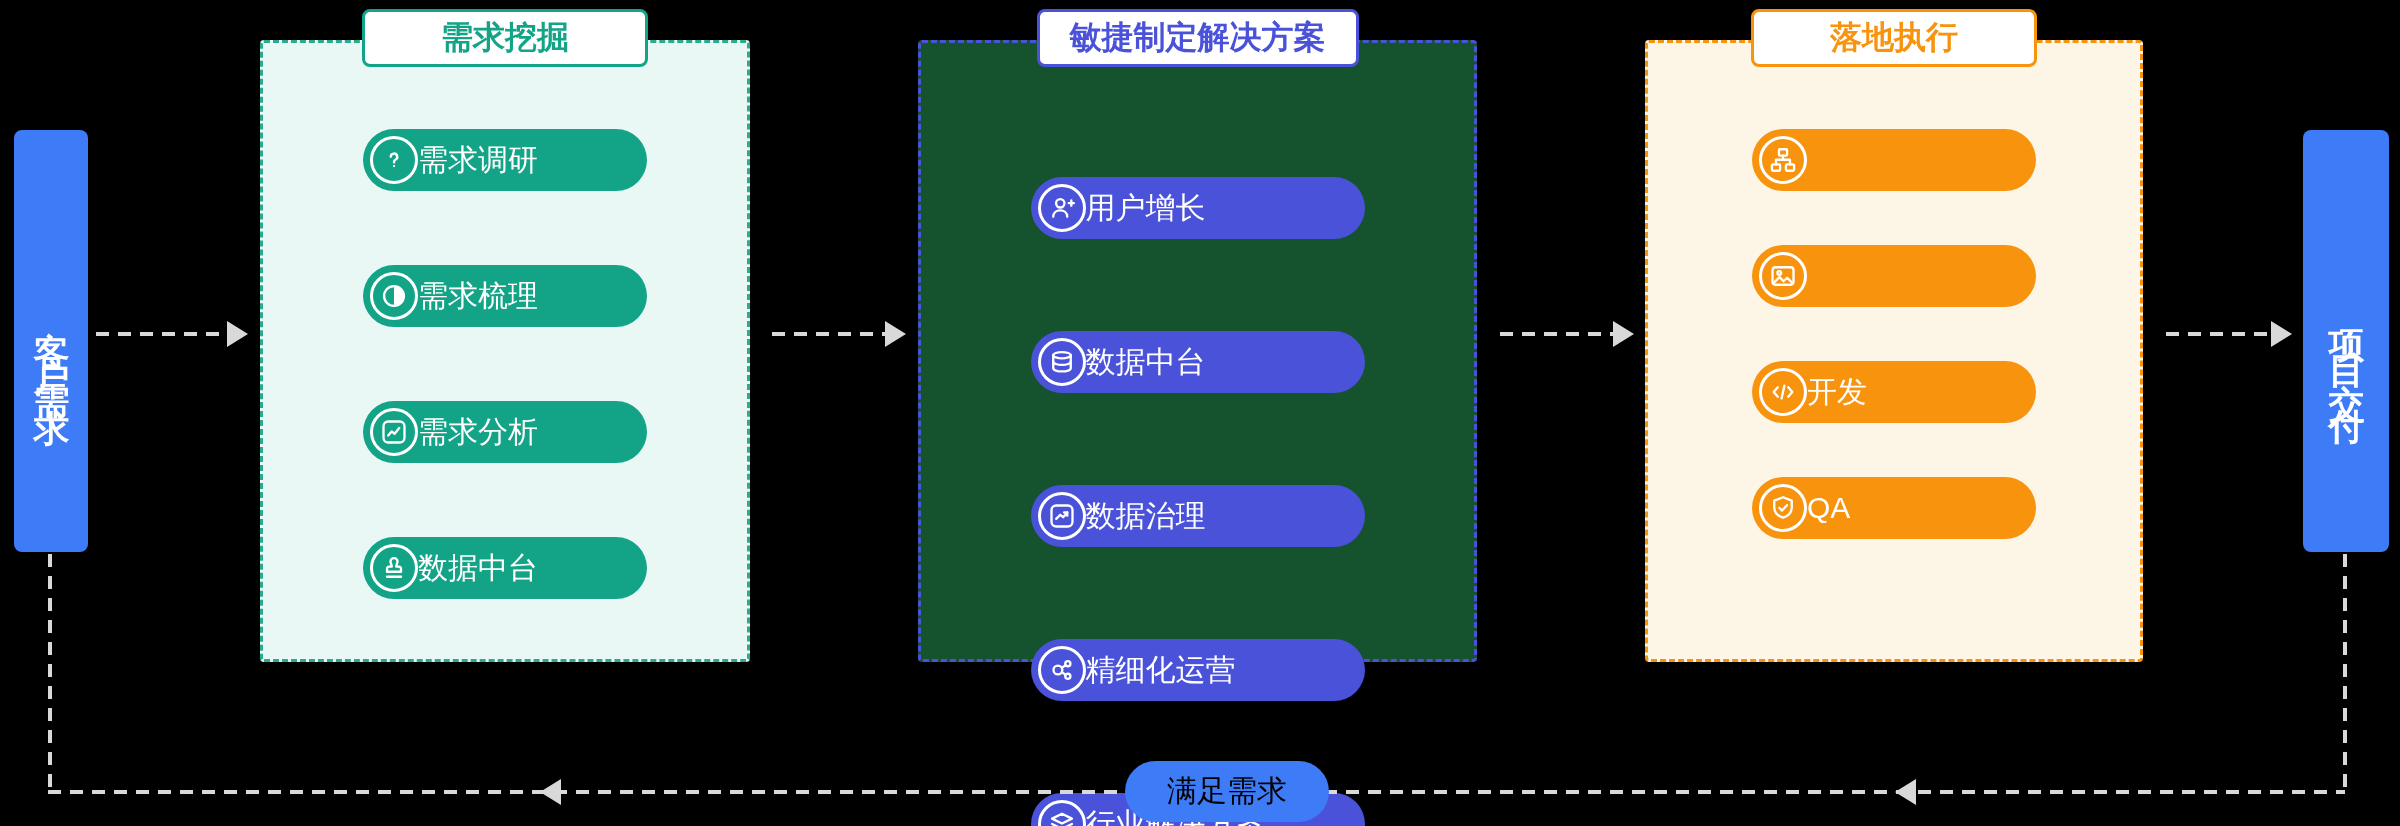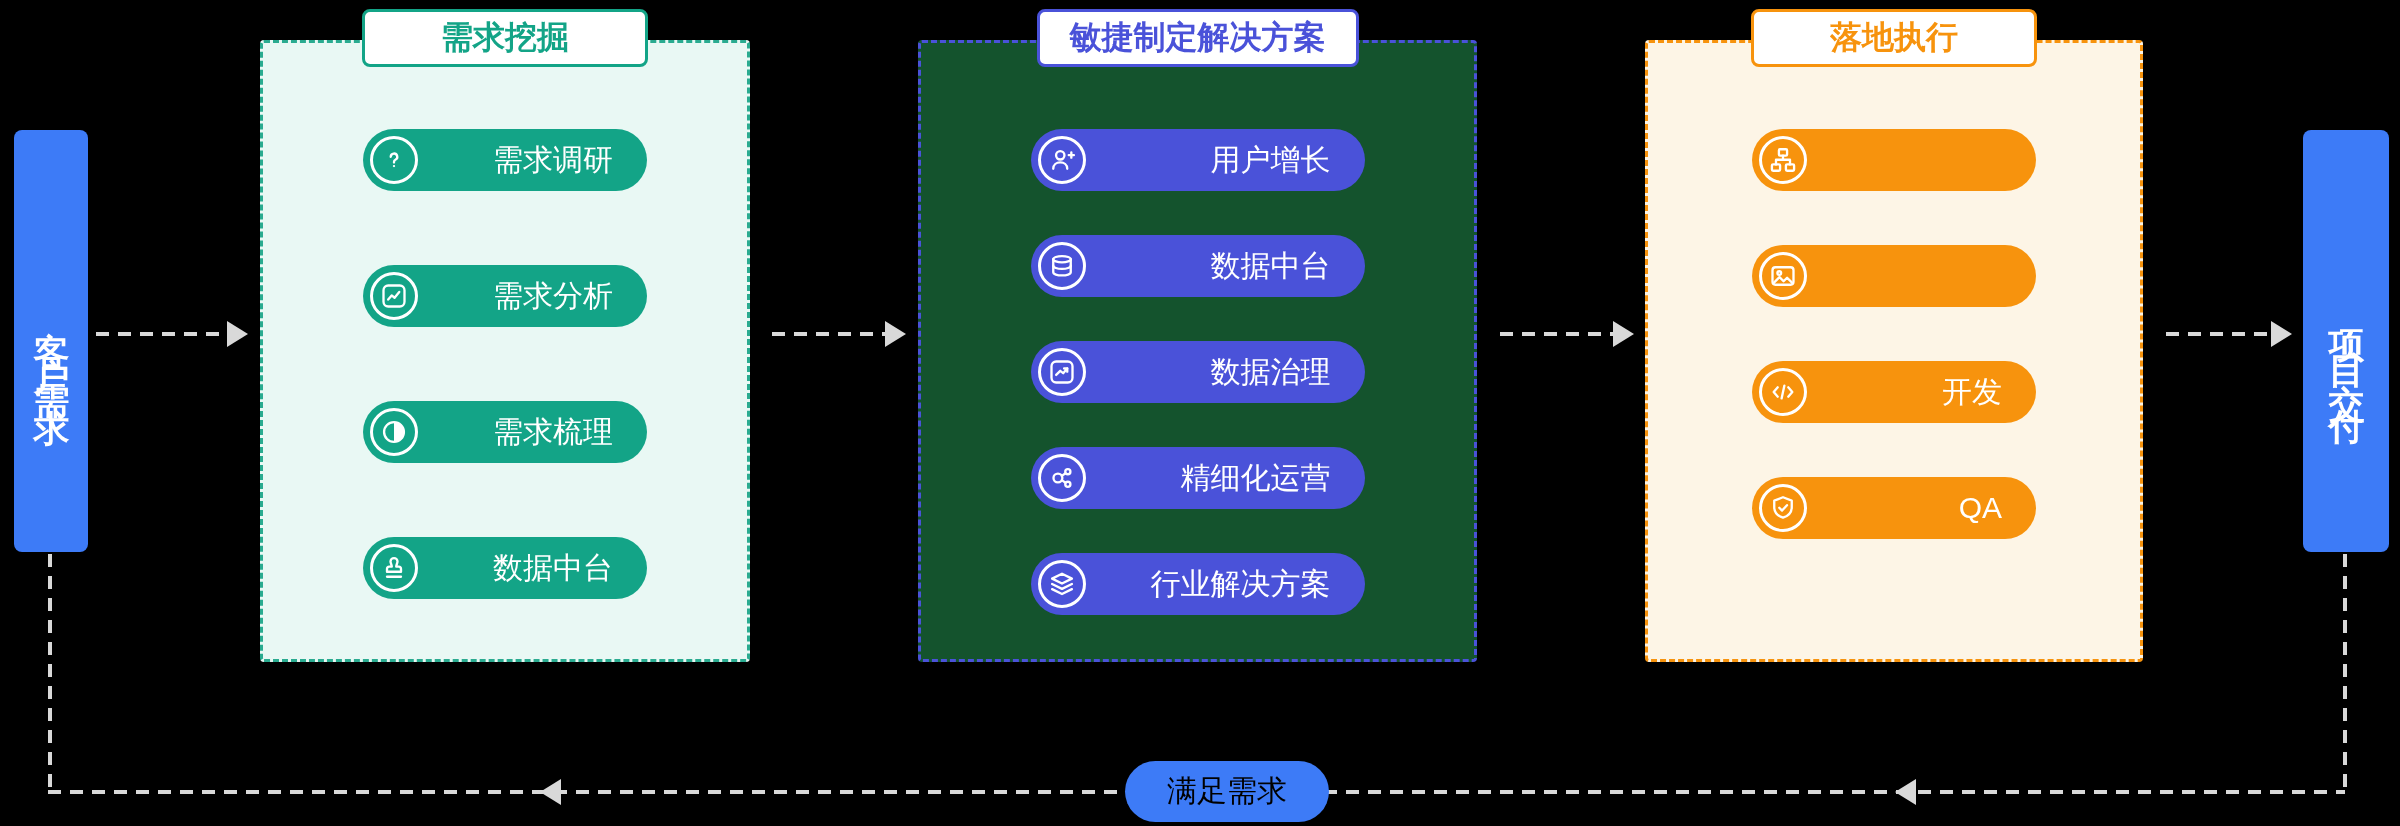--- a/index.html
+++ b/index.html
@@ -82,21 +82,21 @@
   .pill {
     height: 62px;
     border-radius: 31px;
     display: flex;
     align-items: center;
     color: #fff;
     font-size: 30px;
     flex-shrink: 0;
   }
   .panel.teal   .pill { width: 284px; background: #13a487; }
-  .panel.indigo .pill { width: 334px; background: #4a52d9; }
+  .panel.indigo .pill { width: 334px; background: #4a52d9; margin-top: 48px; }
   .panel.orange .pill { width: 284px; background: #f7930d; }
 
   .badge {
     width: 48px;
     height: 48px;
     box-sizing: border-box;
     border: 3px solid #fff;
     border-radius: 50%;
     margin-left: 7px;
     display: flex;
@@ -108,21 +108,21 @@
     width: 28px;
     height: 28px;
     stroke: #fff;
     stroke-width: 2;
     fill: none;
     stroke-linecap: round;
     stroke-linejoin: round;
   }
   .pill-label {
     flex: 1;
-    text-align: right;
+    text-align: left;
     padding-right: 34px;
     white-space: nowrap;
   }
 
   
   .harrow { position: absolute; top: 321px; height: 26px; }
   .harrow .line {
     position: absolute;
     left: 0; right: 16px; top: 11px; height: 4px;
     background: repeating-linear-gradient(90deg, #d9d9d9 0 13px, transparent 13px 22px);
@@ -200,35 +200,35 @@
           <path d="M9.2 9.2a2.8 2.8 0 1 1 4 2.6c-1 .5-1.2 1.1-1.2 2v.4"></path>
           <circle cx="12" cy="17.2" r="1" fill="#fff" stroke="none"></circle>
         </svg>
       </span>
       <span class="pill-label">需求调研</span>
     </div>
 
     <div class="pill">
       <span class="badge">
         <svg class="ic" viewBox="0 0 24 24">
+          <circle cx="12" cy="12" r="8.5"></circle>
+          <path d="M12 3.5a8.5 8.5 0 0 1 0 17z" fill="#fff" stroke="none"></path>
+        </svg>
+      </span>
+      <span class="pill-label">需求梳理</span>
+    </div>
+
+    <div class="pill">
+      <span class="badge">
+        <svg class="ic" viewBox="0 0 24 24">
           <rect x="3" y="3" width="18" height="18" rx="4"></rect>
           <polyline points="7 15 10 11.5 12.5 13.5 16.5 8.5"></polyline>
         </svg>
       </span>
       <span class="pill-label">需求分析</span>
-    </div>
-
-    <div class="pill">
-      <span class="badge">
-        <svg class="ic" viewBox="0 0 24 24">
-          <circle cx="12" cy="12" r="8.5"></circle>
-          <path d="M12 3.5a8.5 8.5 0 0 1 0 17z" fill="#fff" stroke="none"></path>
-        </svg>
-      </span>
-      <span class="pill-label">需求梳理</span>
     </div>
 
     <div class="pill">
       <span class="badge">
         <svg class="ic" viewBox="0 0 24 24">
           <path d="M12 3.5a3 3 0 0 0-3 3c0 1.6 1.1 2.6 1.1 4.3H8a2 2 0 0 0-2 2v2.4h12v-2.4a2 2 0 0 0-2-2h-2.1c0-1.7 1.1-2.7 1.1-4.3a3 3 0 0 0-3-3z"></path>
           <line x1="6" y1="19.5" x2="18" y2="19.5"></line>
         </svg>
       </span>
       <span class="pill-label">数据中台</span>

